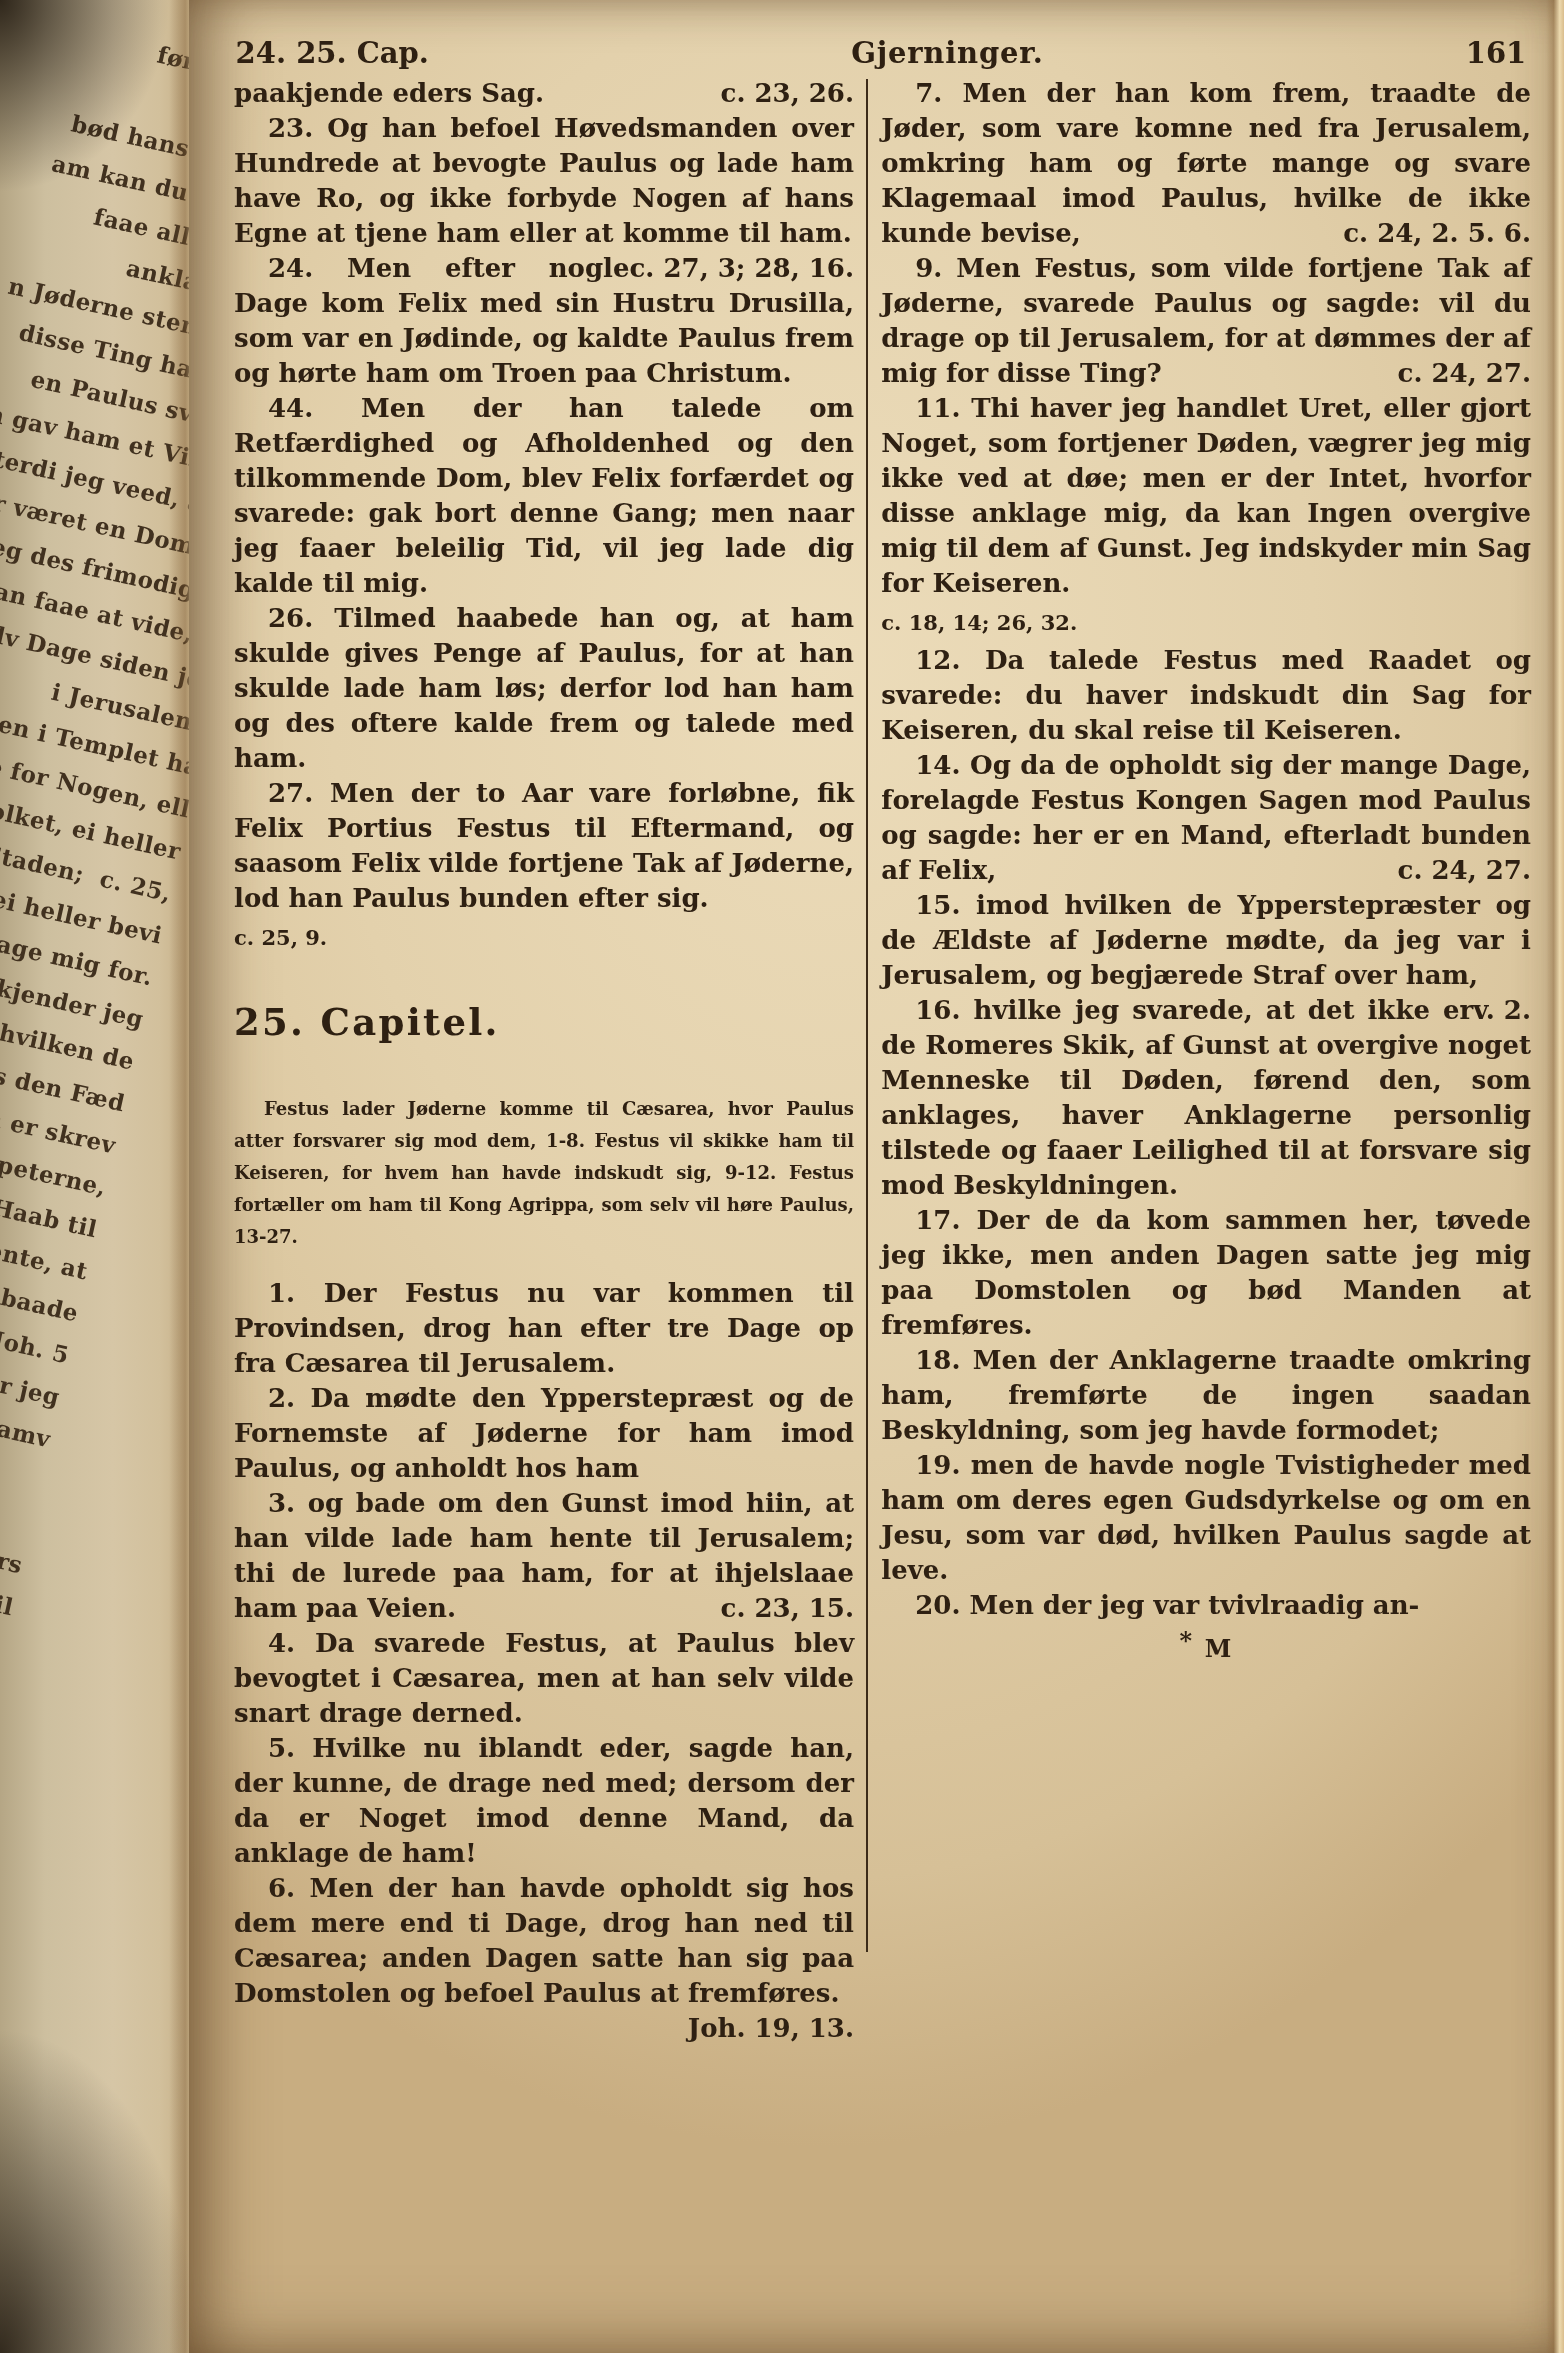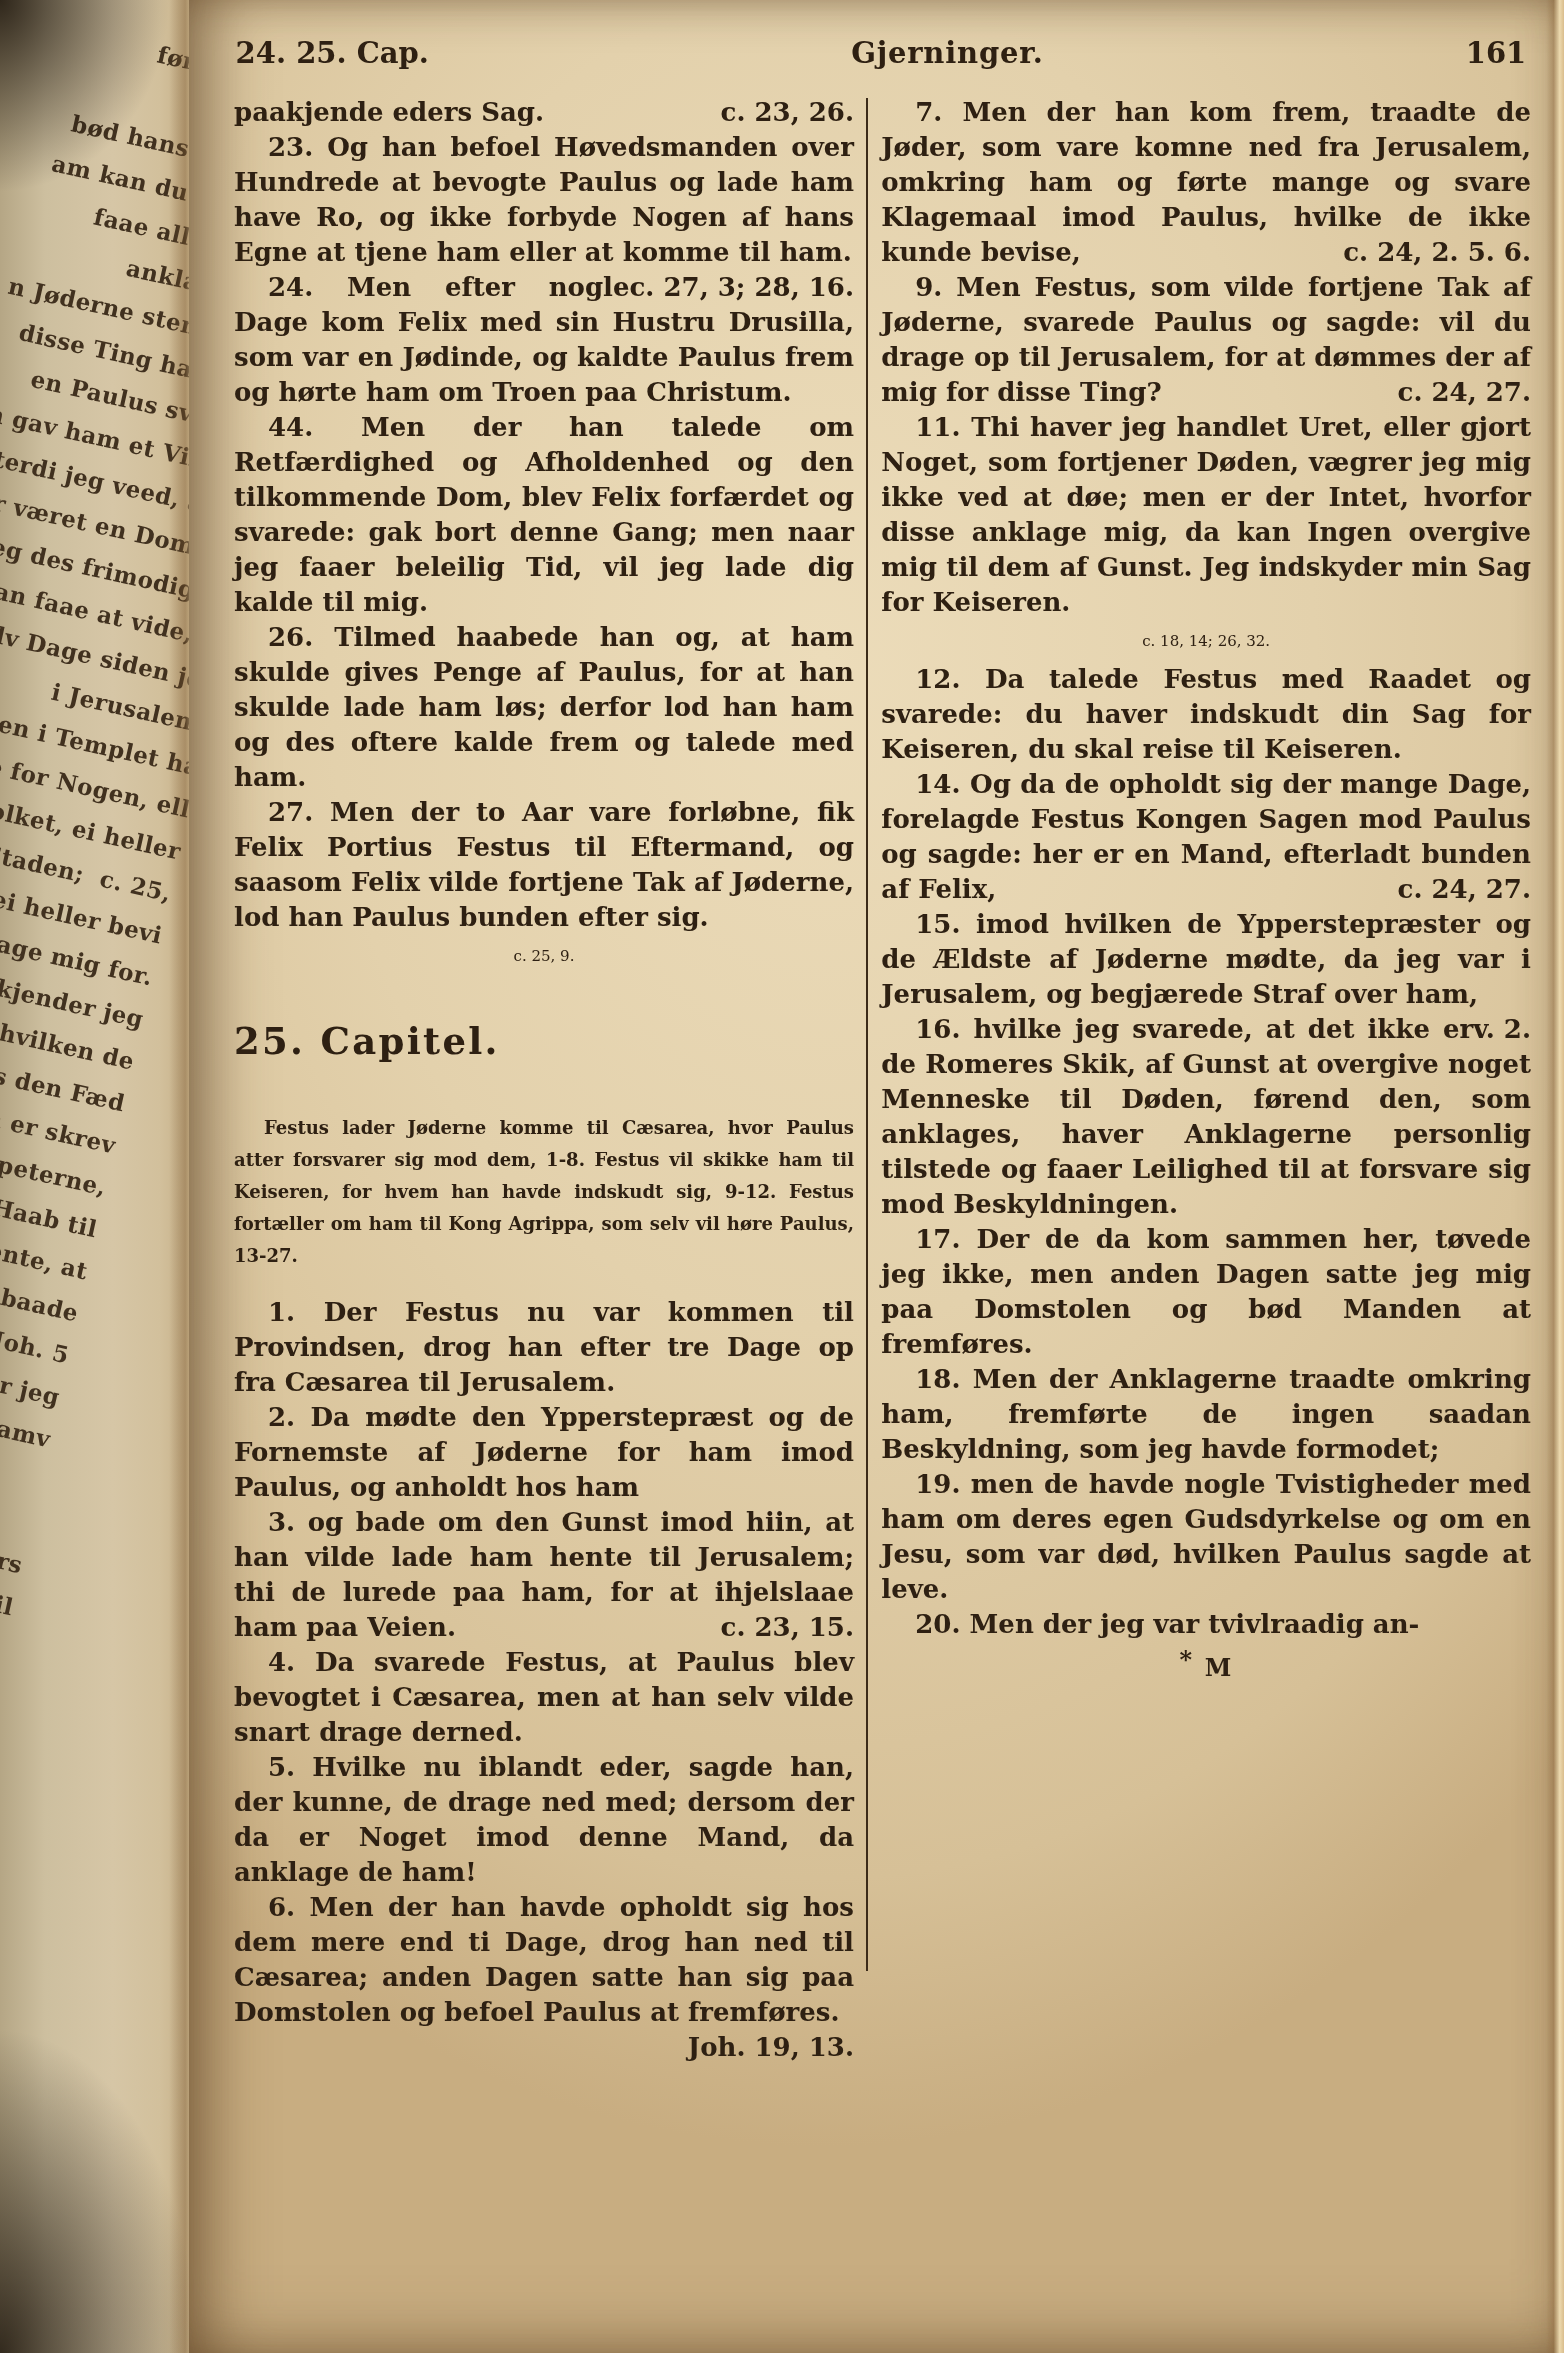--- a/index.html
+++ b/index.html
@@ -27,31 +27,31 @@
                    inset 0 -39px 70px -28px rgba(95,65,32,.34),
                    inset 0 23.5px 47px -23.5px rgba(95,65,32,.22);padding-left:8px;}
   .fore-edge{position:absolute;top:0;right:0;width:19px;height:100%;pointer-events:none;
              background:linear-gradient(90deg,rgba(0,0,0,0) 0%,rgba(140,100,55,.35) 40%,#ecd9ae 72%,#d5b584 100%);}
   .content{position:absolute;left:45px;top:36px;right:34px;color:#2e2012;}
 
   .page-header{display:flex;justify-content:space-between;align-items:baseline;
                font-size:29px;font-weight:700;padding:0 4.7px 0 1.6px;}
   .hdr-center{letter-spacing:0.8px;}
 
-  .columns{display:flex;align-items:stretch;margin-top:25px;}
+  .columns{display:flex;align-items:stretch;margin-top:6px;}
   .col{flex-direction:column;}
   .col-left{width:620px;}
   .divider{width:2.3px;background:#3c2b19;margin:3.1px 13.3px 94px 11.7px;}
   .col-right{flex:1;}
 
   p.verse{margin:0;font-size:26px;line-height:35px;font-weight:700;text-align:justify;
           text-indent:34px;color:#2e2012;}
   p.verse.noindent{text-indent:0;}
   .vref{float:right;text-indent:0;white-space:nowrap;}
-  .centered-ref{text-align:center;font-size:15px;line-height:39px;font-weight:400;margin:1.6px 0;}
+  .centered-ref{font-size:21px;line-height:39px;font-weight:700;margin:1.6px 0;}
   .chapter-heading{font-size:37px;line-height:41px;font-weight:700;
                    letter-spacing:2.3px;margin:45px 0 50px;}
   .summary{margin:0 0 23.5px;font-size:18px;line-height:32px;font-weight:700;
            text-align:justify;text-indent:30px;}
   .sig{text-align:center;margin-top:11px;font-size:24px;font-weight:700;letter-spacing:1.6px;}
   .sig .star{position:relative;top:-7.8px;margin-right:11px;}
 </style>
 </head>
 <body>
 

